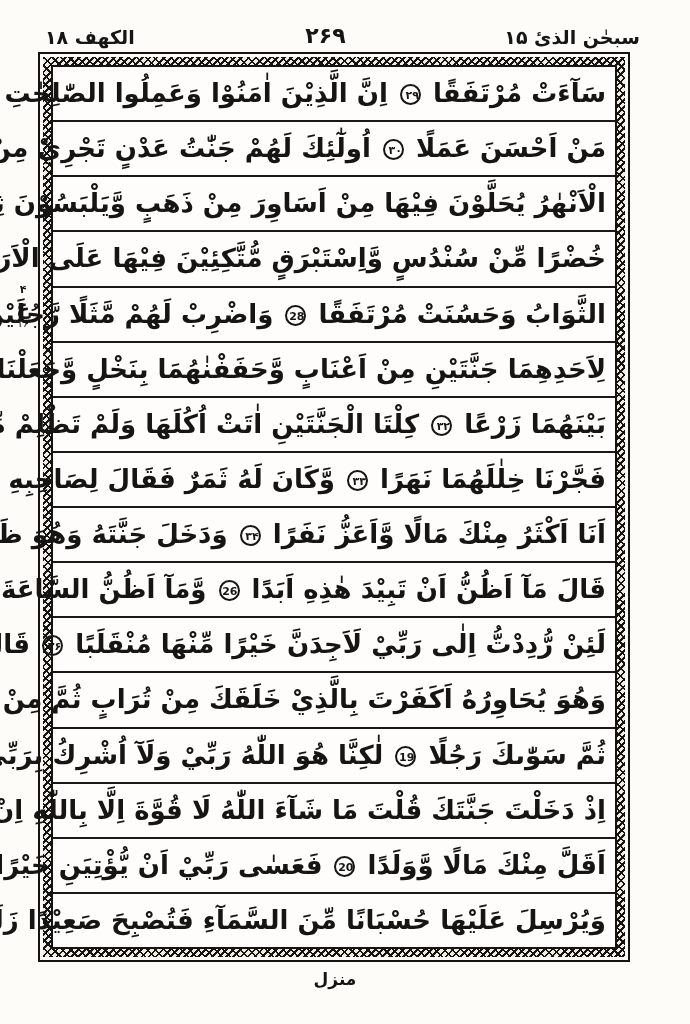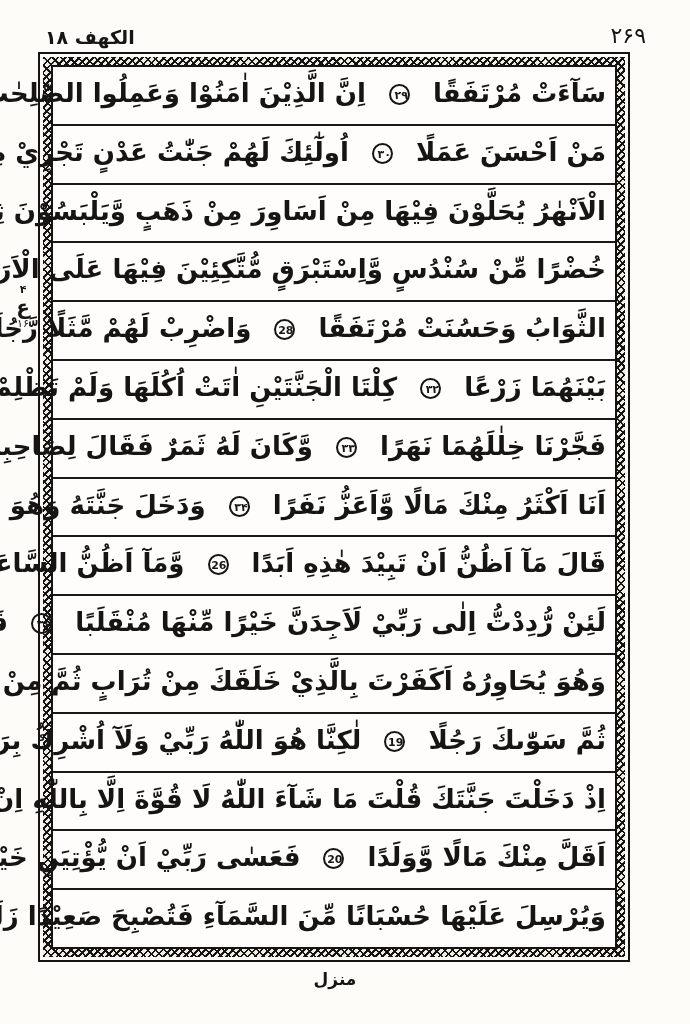--- a/index.html
+++ b/index.html
@@ -11,21 +11,21 @@
     color:#171513;
     overflow:hidden;
   }
   
   .runhead{
     position:absolute;top:12px;left:45px;width:595px;height:36px;
     display:flex;align-items:flex-end;justify-content:space-between;
     direction:rtl;
   }
   .juz-label{font-size:19px;font-weight:700;letter-spacing:-1px;}
-  .page-number{font-size:22px;font-weight:400;transform:translateX(6px);}
+  .page-number{font-size:22px;font-weight:700;transform:translateX(6px);}
   .surah-label{font-size:19px;font-weight:700;}
   
   .frame{
     position:absolute;left:38px;top:52px;width:592px;height:910px;
     border:2px solid #161412;
     padding:3px;box-sizing:border-box;background:#fdfcf9;
   }
   .ornament-band{
     width:100%;height:100%;box-sizing:border-box;padding:8px;
     background:
@@ -47,21 +47,21 @@
     text-align:justify;text-align-last:justify;
     font-size:26px;font-weight:700;line-height:52px;
     white-space:nowrap;
     letter-spacing:0;
   }
   .line:last-child{border-bottom:none;}
   .aya{
     display:inline-block;width:21px;height:21px;line-height:19px;
     border:2px solid #171513;border-radius:50%;
     font-size:11px;font-weight:700;text-align:center;
-    vertical-align:middle;margin:0 14px;
+    vertical-align:middle;margin:0 3px;
     box-sizing:border-box;
   }
   
   .ruku{
     position:absolute;left:8px;top:284px;width:30px;
     display:flex;flex-direction:column;align-items:center;gap:0;
     direction:rtl;
   }
   .ruku-top{font-size:11px;font-weight:700;line-height:12px;}
   .ruku-ain{font-size:20px;font-weight:700;line-height:22px;}
@@ -72,33 +72,35 @@
     text-align:center;font-size:17px;font-weight:700;
     transform:translateX(-10px);
   }
 </style>
 </head>
 <body>
 
 <div class="page">
 
   <div class="runhead">
+    <div class="juz-label">سبحٰن الذیٔ ۱۵</div>
     <div class="page-number">۲۶۹</div>
     <div class="surah-label">الکهف ۱۸</div>
   </div>
 
   <div class="frame">
     <div class="ornament-band">
       <div class="inner">
 
       <div class="line"><span>سَآءَتْ مُرْتَفَقًا</span> <span class="aya">۲۹</span> <span>اِنَّ الَّذِيْنَ اٰمَنُوْا وَعَمِلُوا الصّٰلِحٰتِ اِنَّا لَا نُضِيْعُ اَجْرَ</span> </div>
           <div class="line"><span>مَنْ اَحْسَنَ عَمَلًا</span> <span class="aya">۳۰</span> <span>اُولٰٓئِكَ لَهُمْ جَنّٰتُ عَدْنٍ تَجْرِيْ مِنْ تَحْتِهِمُ</span> </div>
           <div class="line"><span>الْاَنْهٰرُ يُحَلَّوْنَ فِيْهَا مِنْ اَسَاوِرَ مِنْ ذَهَبٍ وَّيَلْبَسُوْنَ ثِيَابًا</span> </div>
           <div class="line"><span>خُضْرًا مِّنْ سُنْدُسٍ وَّاِسْتَبْرَقٍ مُّتَّكِئِيْنَ فِيْهَا عَلَى الْاَرَآئِكِ نِعْمَ</span> </div>
           <div class="line"><span>الثَّوَابُ وَحَسُنَتْ مُرْتَفَقًا</span> <span class="aya">28</span> <span>وَاضْرِبْ لَهُمْ مَّثَلًا رَّجُلَيْنِ جَعَلْنَا</span> </div>
+          <div class="line"><span>لِاَحَدِهِمَا جَنَّتَيْنِ مِنْ اَعْنَابٍ وَّحَفَفْنٰهُمَا بِنَخْلٍ وَّجَعَلْنَا</span> </div>
           <div class="line"><span>بَيْنَهُمَا زَرْعًا</span> <span class="aya">۳۲</span> <span>كِلْتَا الْجَنَّتَيْنِ اٰتَتْ اُكُلَهَا وَلَمْ تَظْلِمْ مِّنْهُ شَيْئًا وَّ</span> </div>
           <div class="line"><span>فَجَّرْنَا خِلٰلَهُمَا نَهَرًا</span> <span class="aya">۳۳</span> <span>وَّكَانَ لَهُ ثَمَرٌ فَقَالَ لِصَاحِبِهِ وَهُوَ يُحَاوِرُهُ</span> </div>
           <div class="line"><span>اَنَا اَكْثَرُ مِنْكَ مَالًا وَّاَعَزُّ نَفَرًا</span> <span class="aya">۳۴</span> <span>وَدَخَلَ جَنَّتَهُ وَهُوَ ظَالِمٌ لِّنَفْسِهِ</span> </div>
           <div class="line"><span>قَالَ مَآ اَظُنُّ اَنْ تَبِيْدَ هٰذِهِ اَبَدًا</span> <span class="aya">26</span> <span>وَّمَآ اَظُنُّ السَّاعَةَ قَآئِمَةً وَّ</span> </div>
           <div class="line"><span>لَئِنْ رُّدِدْتُّ اِلٰى رَبِّيْ لَاَجِدَنَّ خَيْرًا مِّنْهَا مُنْقَلَبًا</span> <span class="aya">۳۶</span> <span>قَالَ لَهُ صَاحِبُهُ</span> </div>
           <div class="line"><span>وَهُوَ يُحَاوِرُهُ اَكَفَرْتَ بِالَّذِيْ خَلَقَكَ مِنْ تُرَابٍ ثُمَّ مِنْ نُّطْفَةٍ</span> </div>
           <div class="line"><span>ثُمَّ سَوّٰىكَ رَجُلًا</span> <span class="aya">19</span> <span>لٰكِنَّا هُوَ اللّٰهُ رَبِّيْ وَلَآ اُشْرِكُ بِرَبِّيْ اَحَدًا</span>   </div>
           <div class="line"><span>اِذْ دَخَلْتَ جَنَّتَكَ قُلْتَ مَا شَآءَ اللّٰهُ لَا قُوَّةَ اِلَّا بِاللّٰهِ اِنْ تَرَنِ اَنَا</span> </div>
           <div class="line"><span>اَقَلَّ مِنْكَ مَالًا وَّوَلَدًا</span> <span class="aya">20</span> <span>فَعَسٰى رَبِّيْ اَنْ يُّؤْتِيَنِ خَيْرًا مِّنْ جَنَّتِكَ</span> </div>
           <div class="line"><span>وَيُرْسِلَ عَلَيْهَا حُسْبَانًا مِّنَ السَّمَآءِ فَتُصْبِحَ صَعِيْدًا زَلَقًا</span>   </div>

